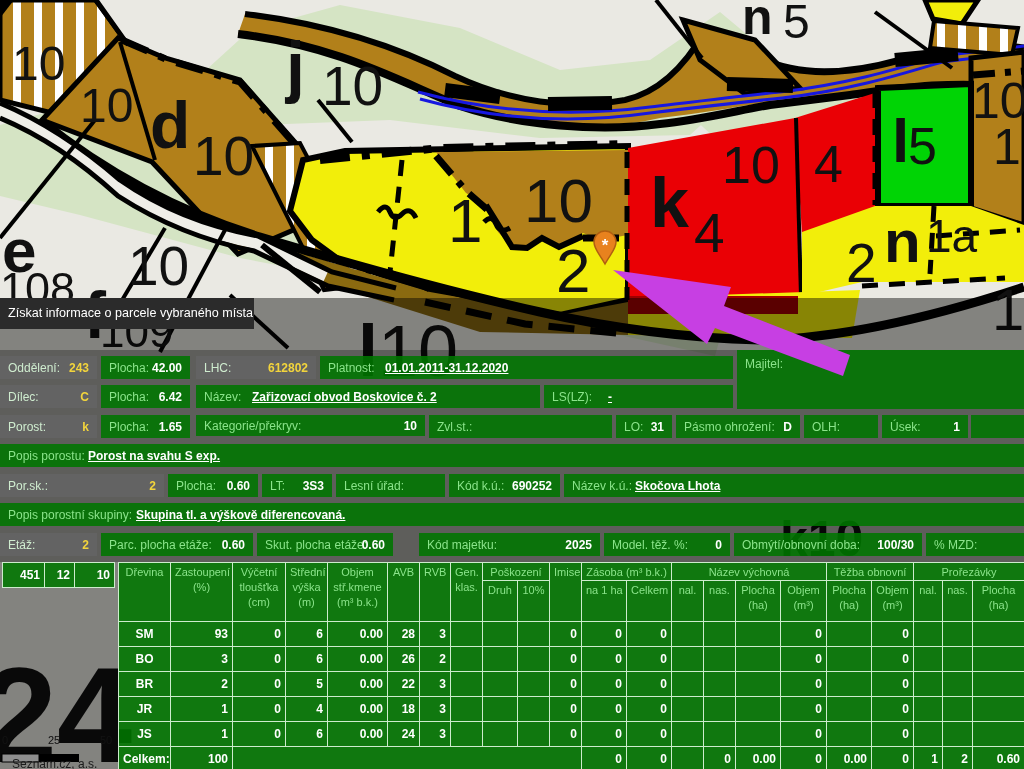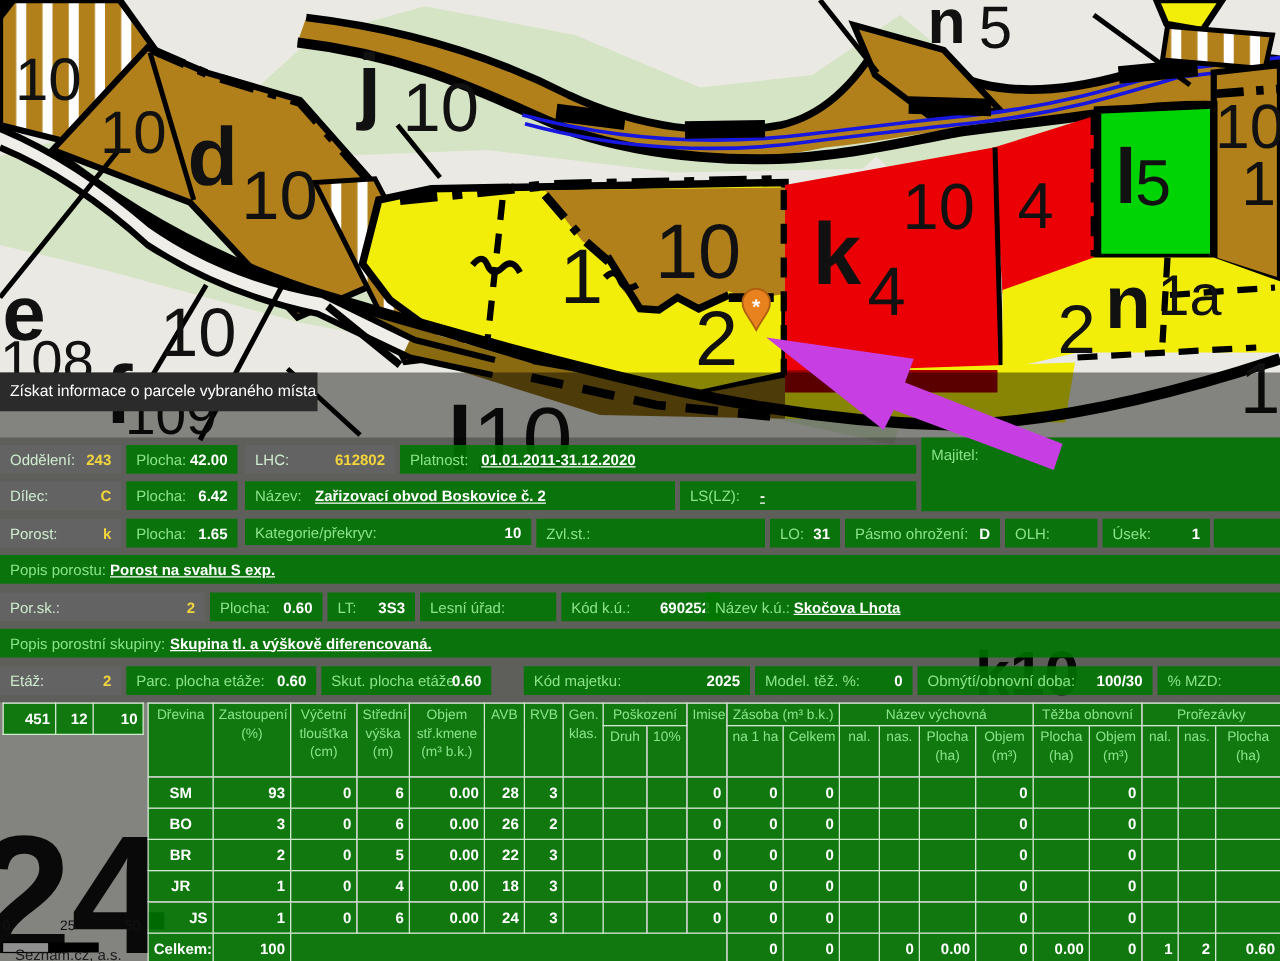--- a/index.html
+++ b/index.html
@@ -242,21 +242,21 @@
     <span class="lb">Plocha:</span>
     <span class="vl">0.60</span>
   </div>
 <div class="cell g" style="left:262px;top:474px;width:70px;height:23px;">
     <span class="lb">LT:</span>
     <span class="vl">3S3</span>
   </div>
 <div class="cell g" style="left:336px;top:474px;width:109px;height:23px;">
     <span class="lb">Lesní úřad:</span>
   </div>
-<div class="cell g" style="left:449px;top:474px;width:111px;height:23px;padding-left:16px;">
+<div class="cell g" style="left:449px;top:474px;width:111px;height:23px;">
     <span class="lb">Kód k.ú.:</span>
     <span class="vl">690252</span>
   </div>
 <div class="cell g" style="left:564px;top:474px;width:460px;height:23px;">
     <span class="lb">Název k.ú.:</span>
     <span class="vll" style="left:71px;">Skočova Lhota</span>
   </div>
 <div class="cell g" style="left:0;top:503px;width:1024px;height:23px;">
     <span class="lb">Popis porostní skupiny:</span>
     <span class="vll" style="left:136px;">Skupina tl. a výškově diferencovaná.</span>
@@ -451,21 +451,21 @@
         <td></td>
         <td></td>
         <td class="v">0</td>
         <td></td>
         <td class="v">0</td>
         <td></td>
         <td></td>
         <td></td>
       </tr>
 <tr style="height:25px;">
-        <td class="v" style="">JS</td>
+        <td class="v" style="text-align:center;">JS</td>
         <td class="v">1</td>
         <td class="v">0</td>
         <td class="v">6</td>
         <td class="v">0.00</td>
         <td class="v">24</td>
         <td class="v">3</td>
         <td></td>
         <td></td>
         <td></td>
         <td class="v">0</td>

